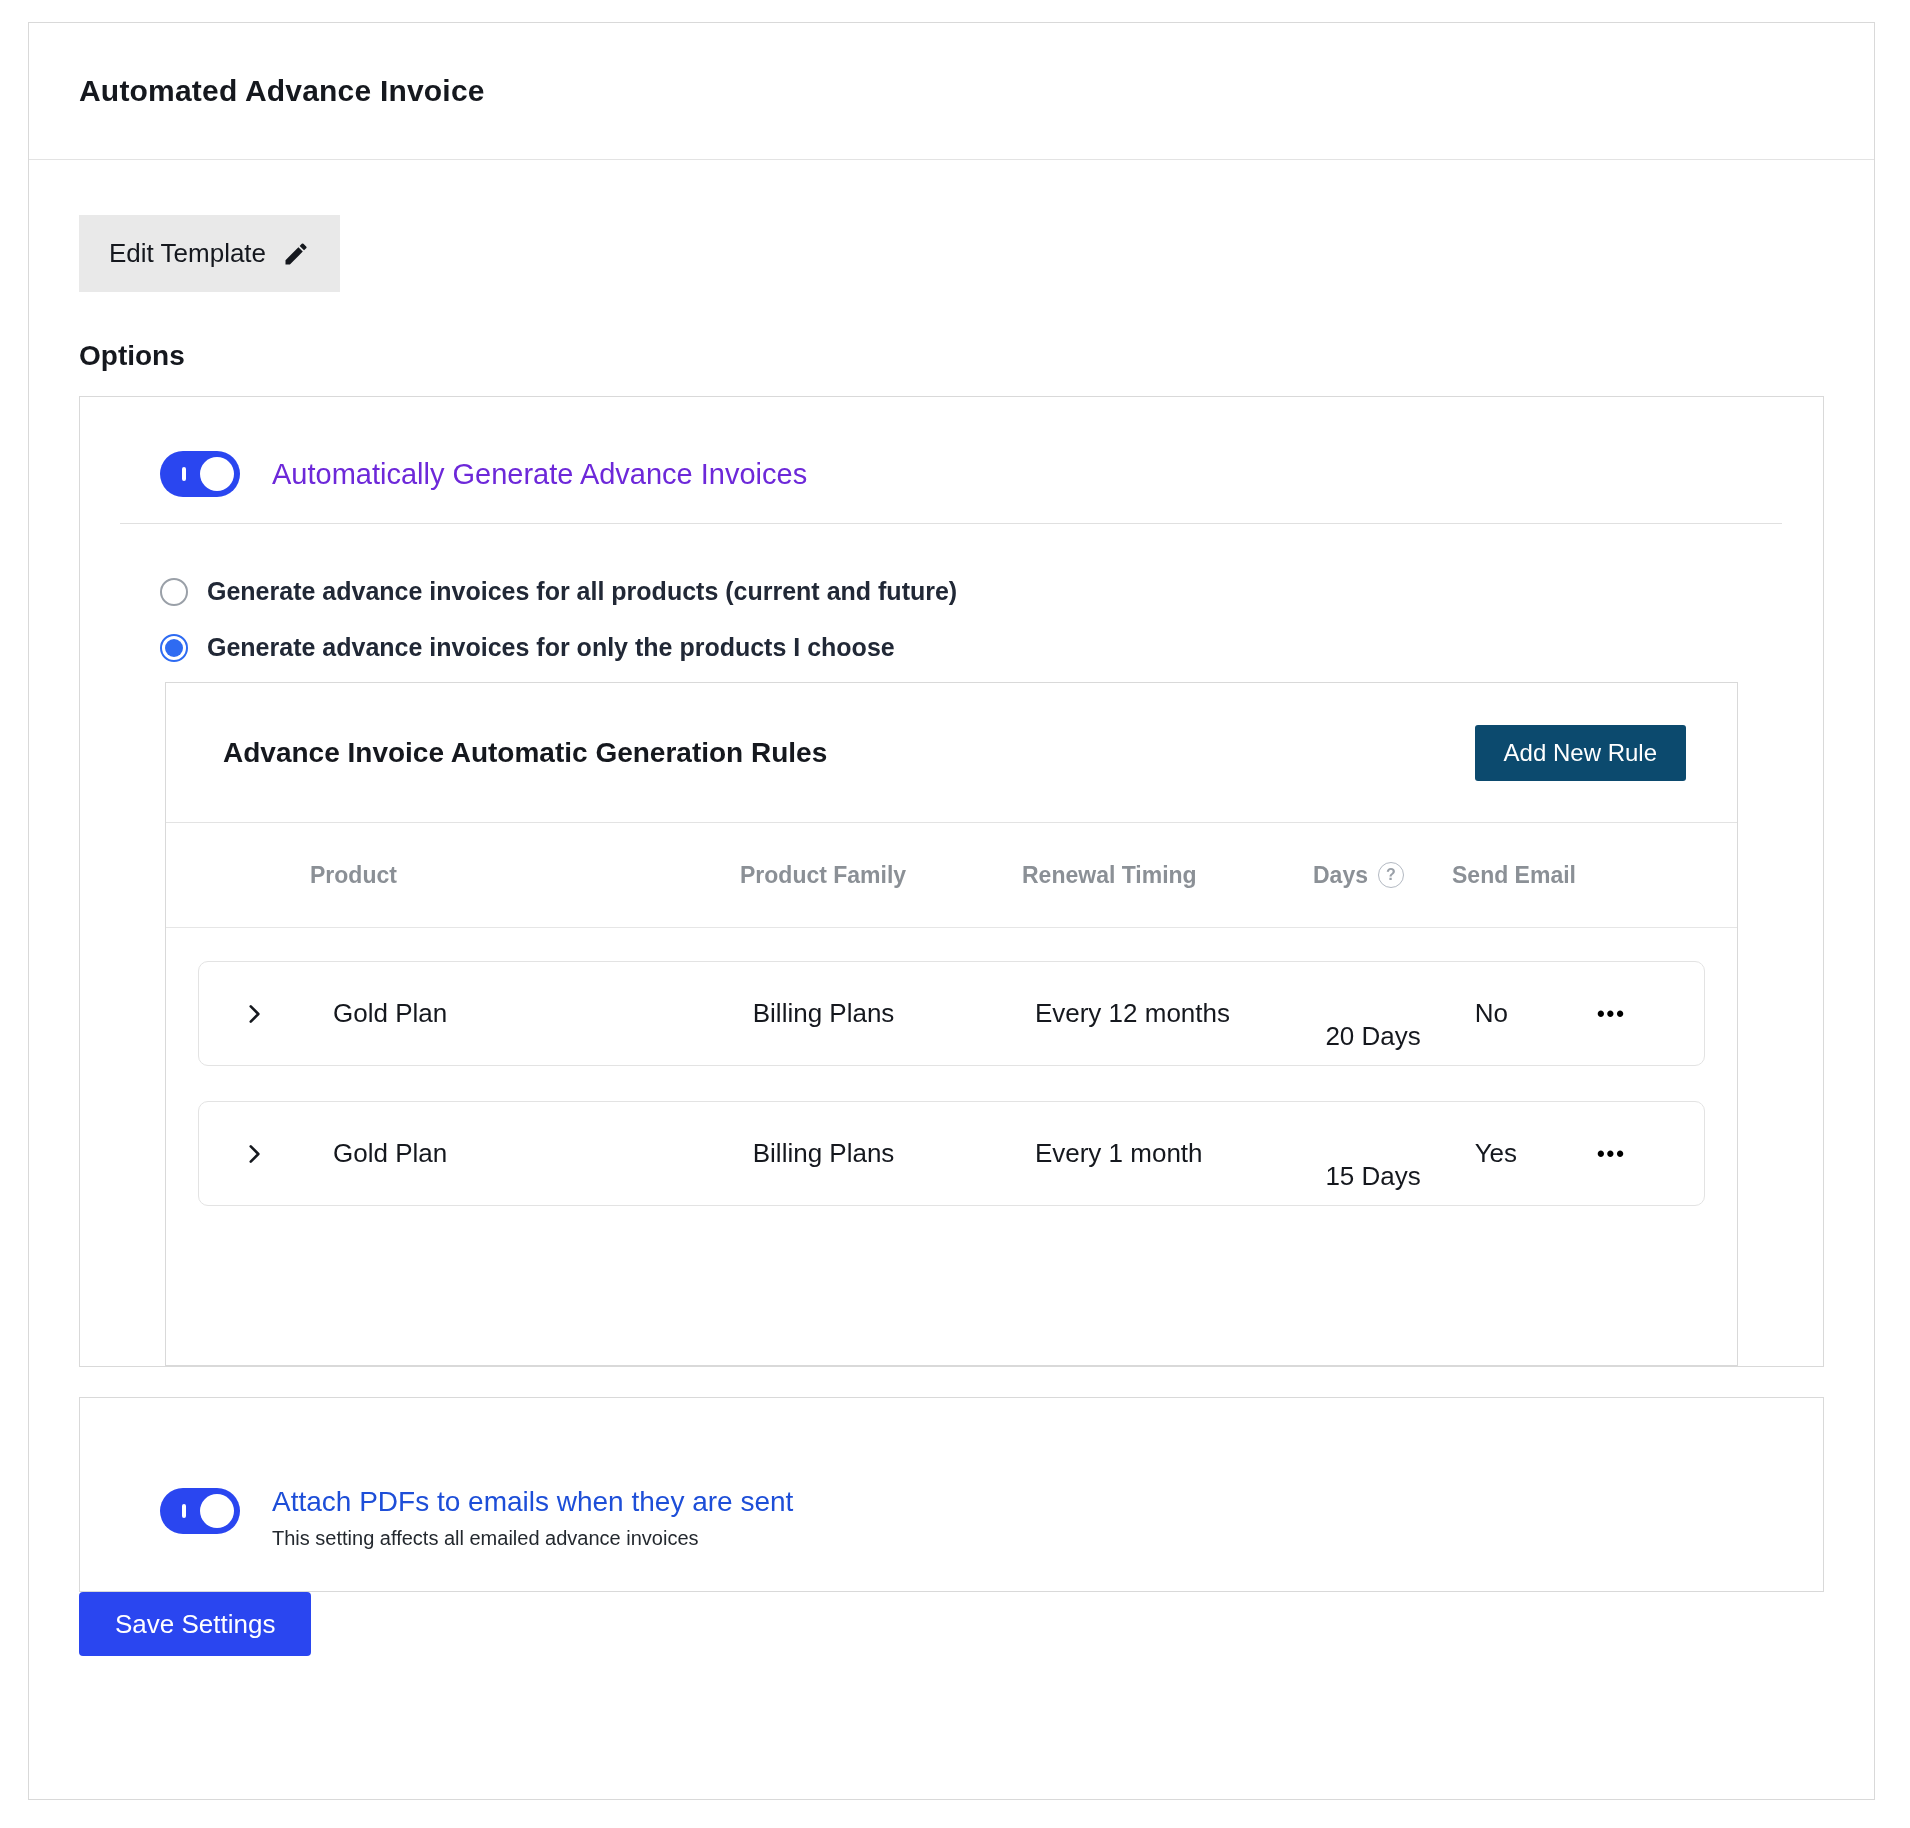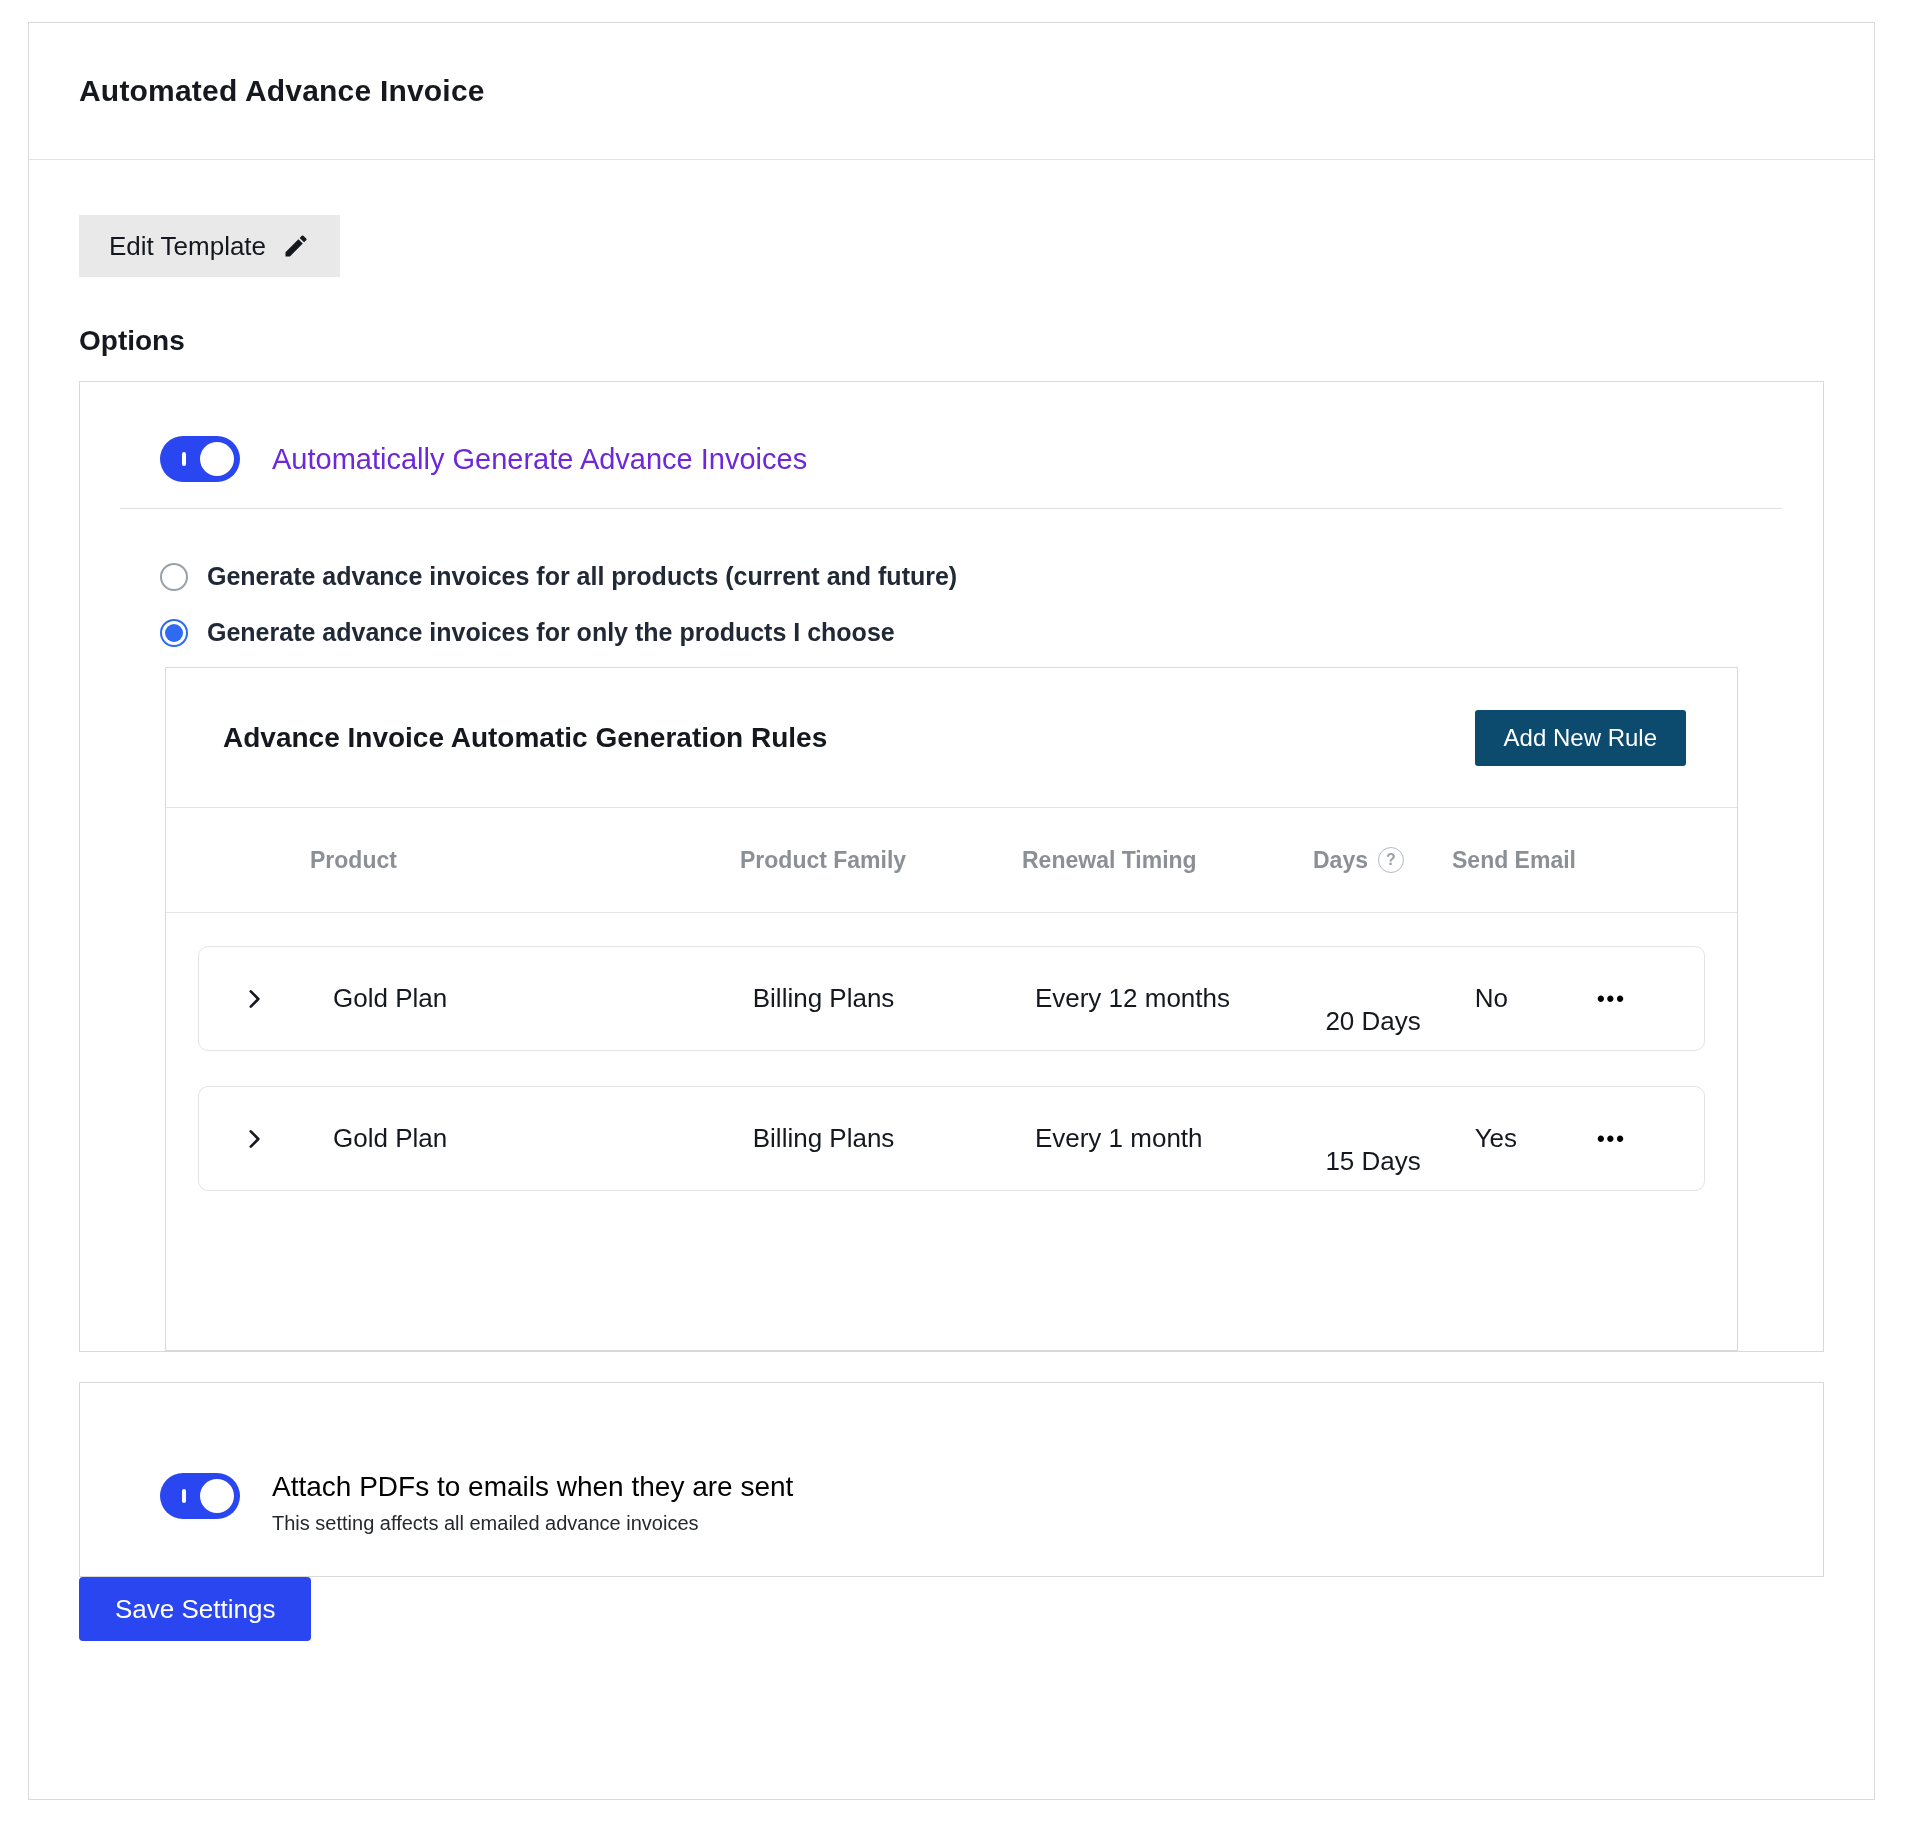--- a/index.html
+++ b/index.html
@@ -22,21 +22,21 @@
     display: flex; align-items: center;
     padding: 0 50px;
   }
   .page-title { font-size: 30px; font-weight: 700; letter-spacing: .2px; }
   .content { padding: 0 50px; }
 
   .edit-btn {
     margin-top: 55px;
     display: inline-flex; align-items: center; gap: 16px;
     background: #e9e9e9; border: none; cursor: pointer;
-    height: 62px; padding: 0 30px;
+    height: 77px; padding: 0 30px;
     font-size: 26px; color: #15181e;
     font-family: inherit;
   }
   .options-heading { margin-top: 48px; font-size: 28px; font-weight: 700; }
 
   .panel {
     border: 1.5px solid #d9d9d9; background: #fff;
   }
   .options-panel { margin-top: 24px; }
 
@@ -152,21 +152,21 @@
     font-family: inherit; line-height: 1;
   }
 
   
   .attach-panel {
     margin-top: 30px; height: 195px;
     display: flex; align-items: flex-start; gap: 32px;
     padding: 88px 40px 0 80px;
   }
   .attach-panel .toggle { margin-top: 2px; }
-  .attach-title { font-size: 28px; color: #000000; }
+  .attach-title { font-size: 28px; color: #1d4ed8; }
   .attach-sub { margin-top: 9px; font-size: 20px; color: #24292f; }
 
   .save-btn {
     background: #2a46f0; color: #fff; border: none; cursor: pointer;
     height: 64px; padding: 0 36px; border-radius: 4px;
     font-size: 26px; font-family: inherit;
   }
 </style>
 </head>
 <body>

